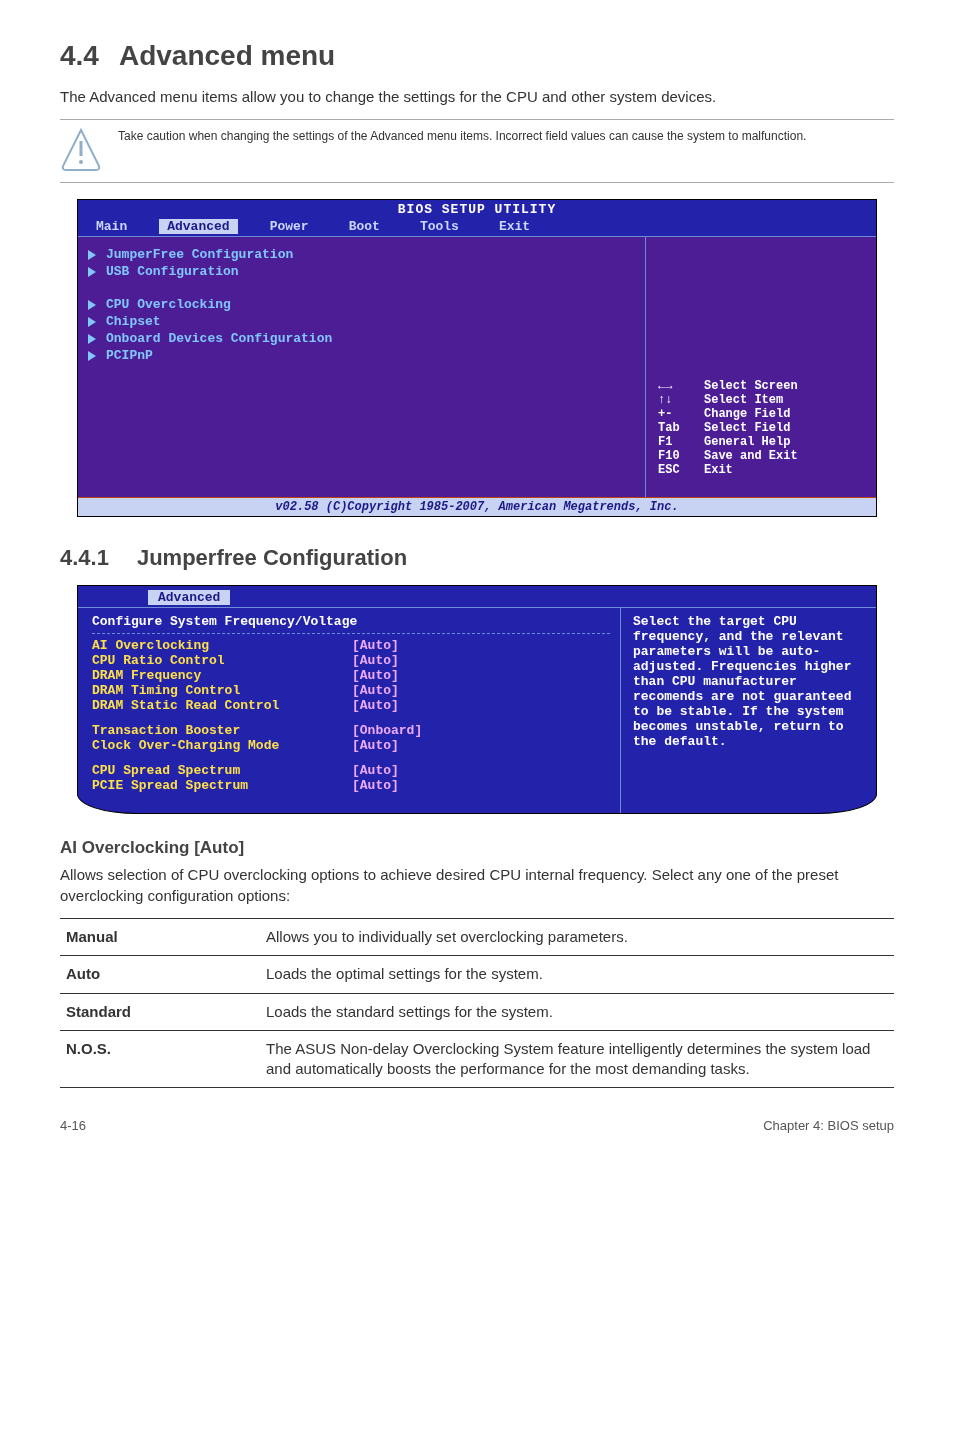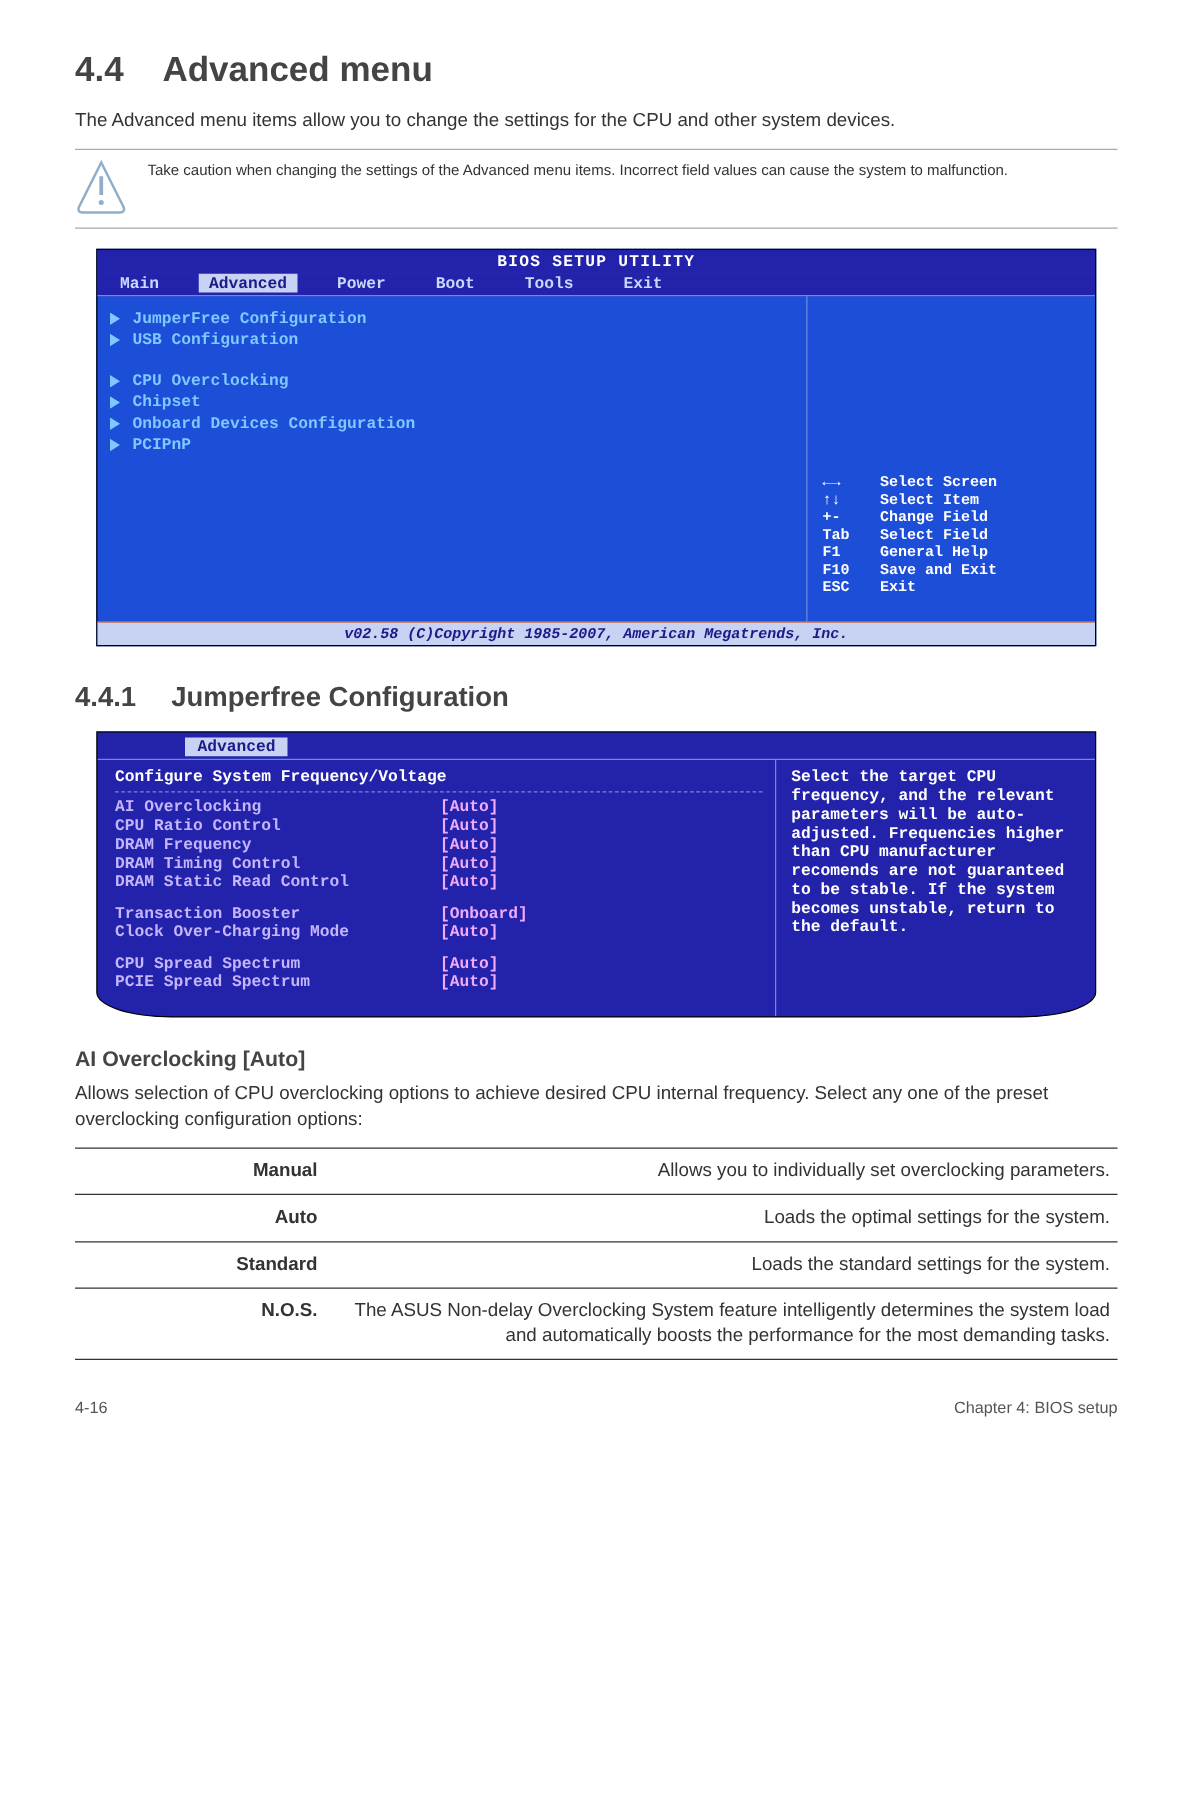--- a/index.html
+++ b/index.html
@@ -11,21 +11,21 @@
     margin: 0 auto;
     padding: 40px 60px 20px 60px;
   }
   .section-title {
     font-family: Verdana, Arial, sans-serif;
     font-size: 28px;
     font-weight: bold;
     color: #444;
     margin-bottom: 14px;
   }
-  .section-title .num { margin-right: 31px; }
+  .section-title .num { margin-right: 20px; }
   .body-text {
     font-size: 15px;
     line-height: 1.4;
     color: #333;
     margin-bottom: 12px;
   }
   .note-box {
     display: flex;
     align-items: flex-start;
     gap: 16px;
@@ -36,21 +36,21 @@
   }
   .note-icon svg { display: block; }
   .note-text { font-size: 12px; line-height: 1.4; flex: 1; }
 
   
   .bios {
     font-family: "Courier New", monospace;
     font-size: 13px;
     font-weight: bold;
     color: #9cf;
-    background: #1d4ed8;
+    background: #4c1d95;
     border: 1px solid #000;
     margin: 0 auto 28px auto;
     width: 800px;
   }
   .bios-title {
     background: #2222aa;
     color: #fff;
     text-align: center;
     padding: 2px 0;
     letter-spacing: 1px;
@@ -136,21 +136,21 @@
     padding: 6px 10px 20px 14px;
     border-right: 1px solid #6e8bd6;
   }
   .bios2-header {
     color: #fff;
     padding-bottom: 4px;
     border-bottom: 1px dashed #6e8bd6;
     margin-bottom: 4px;
   }
   .cfg-row { display: flex; }
-  .cfg-label { width: 260px; color: #c4b5fd; }
+  .cfg-label { width: 260px; color: #fde047; }
   .cfg-val { color: #f0abfc; }
   .bios2-right {
     width: 255px;
     padding: 6px 10px 10px 12px;
     color: #ffffff;
   }
 
   .field-title {
     font-size: 17px;
     font-weight: bold;
@@ -164,21 +164,20 @@
     border-collapse: collapse;
     font-size: 15px;
     margin-top: 8px;
     margin-bottom: 30px;
   }
   table.params td {
     vertical-align: top;
     padding: 8px 6px;
     border-bottom: 1px solid #333;
     line-height: 1.35;
-    text-align: right;
   }
   table.params tr:first-child td { border-top: 1px solid #333; }
   table.params td.key { width: 200px; font-weight: bold; }
 
   .footer {
     display: flex;
     justify-content: space-between;
     font-size: 13px;
     color: #555;
   }

